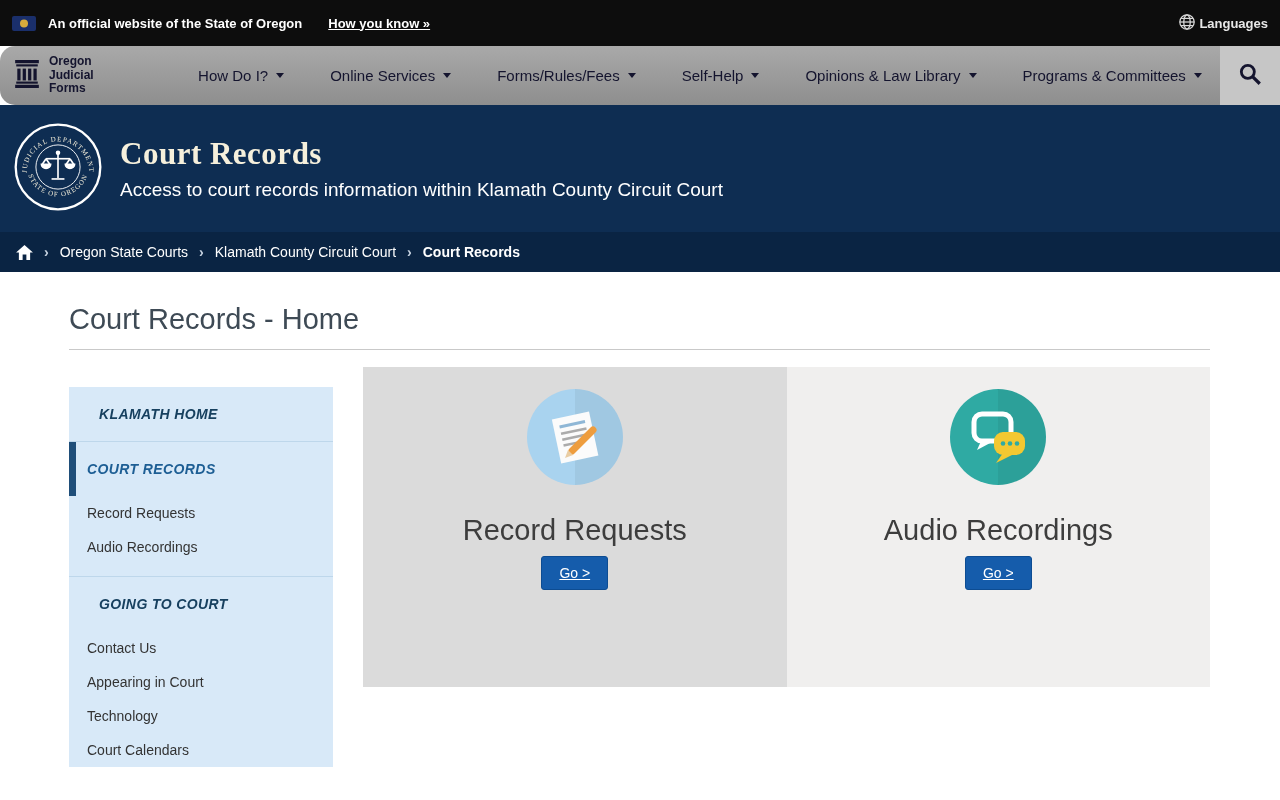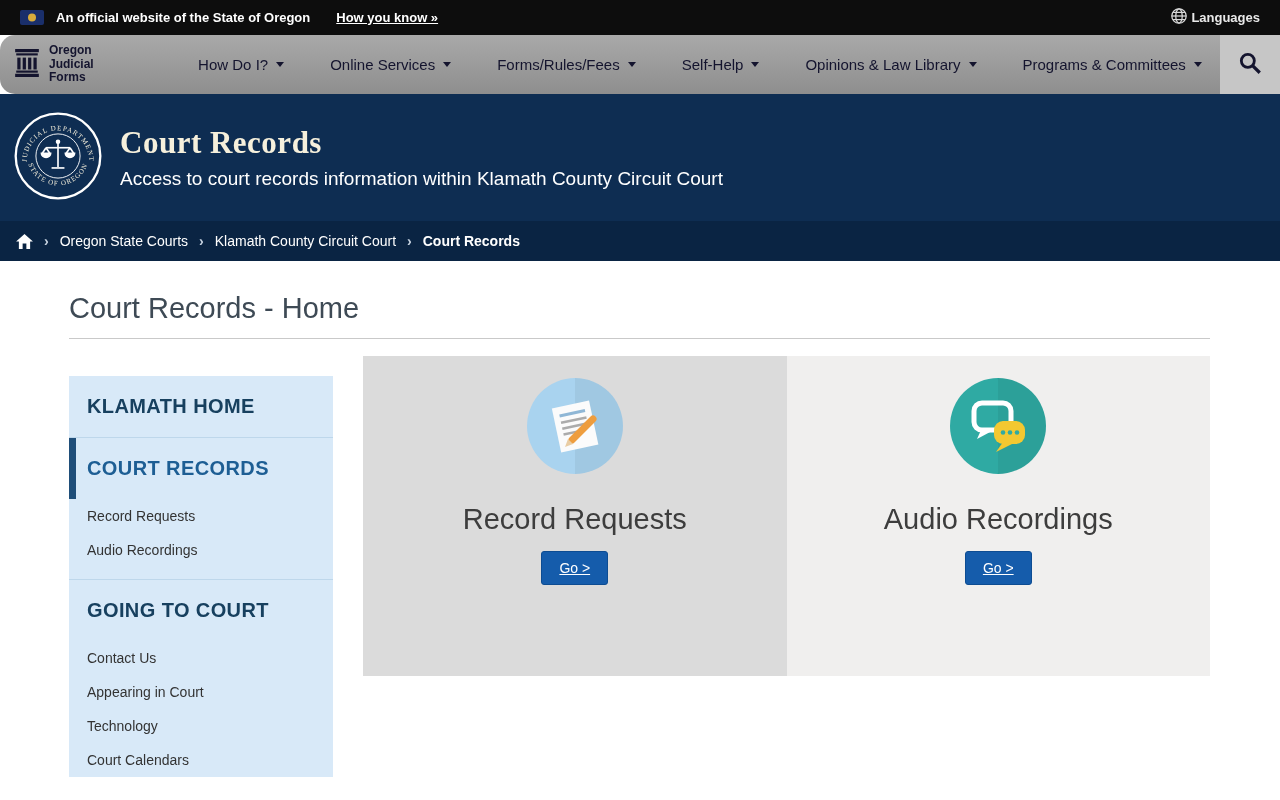--- a/index.html
+++ b/index.html
@@ -1,21 +1,21 @@
 <!DOCTYPE html>
 <html><head>
 <meta charset="utf-8">
 <style>
   * { margin:0; padding:0; box-sizing:border-box; }
   html,body { width:1280px; height:800px; overflow:hidden; background:#fff;
               font-family:"Liberation Sans", sans-serif; }
 
   
-  .topbar { height:35px; background:#0d0d0d; display:flex; align-items:center;
-            padding:0 20px; color:#fff; }
+  .topbar { height:46px; background:#0d0d0d; display:flex; align-items:center;
+            padding:0 12px; color:#fff; }
   .flag { width:24px; height:15px; border-radius:2px; overflow:hidden; flex:0 0 auto; }
   .official { font-size:13px; font-weight:bold; margin-left:12px; }
   .how-link { margin-left:26px; font-size:13px; font-weight:bold; color:#fff;
               text-decoration:underline; cursor:pointer; }
   .topbar-spacer { flex:1; }
   .lang { display:flex; align-items:center; gap:3px; font-size:13px; font-weight:bold;
           color:#e8e8e8; cursor:pointer; }
 
   
   .navbar { height:59px; background:linear-gradient(#a9a9a9,#8e8e8e);
@@ -50,34 +50,34 @@
   
   .main { padding:0 70px 0 69px; }
   .page-title { margin-top:31px; font-size:29px; font-weight:400; color:#3e4a55; }
   .rule { border:none; border-top:1px solid #c9c9c9; margin-top:13px; }
   .content-row { display:flex; margin-top:17px; }
 
   
   .sidebar { width:264px; background:#d8e9f8; margin-top:20px; flex:0 0 auto; }
   .side-section { border-bottom:1px solid #bed7eb; }
   .side-section:last-child { border-bottom:none; }
-  .side-header { padding:19px 18px; font-size:20px; font-weight:bold; color:#17405f;
-                 letter-spacing:0.4px; cursor:pointer; }
+  .side-header { padding:19px 30px; font-size:14px; font-weight:bold; color:#17405f;
+                 letter-spacing:0.4px; cursor:pointer;font-style:italic; }
   .side-header.active { border-left:7px solid #1f4e79; padding-left:11px; color:#1d5e94; }
   .side-item { padding:9px 18px; font-size:14px; color:#333; cursor:pointer; }
   .side-pad { height:12px; }
 
   
   .cards { flex:1; margin-left:30px; display:flex; }
   .card { flex:1; height:320px; display:flex; flex-direction:column; align-items:center;
           padding-top:22px; cursor:pointer; }
   .card.record { background:#dbdbdb; }
   .card.audio { background:#f0efee; }
   .card-title { margin-top:25px; font-size:29px; color:#3d3d3d; font-weight:400; }
-  .go-btn { margin-top:15px; background:#155cab; border:1px solid #0d4c92; border-radius:3px;
+  .go-btn { margin-top:9px; background:#155cab; border:1px solid #0d4c92; border-radius:3px;
             color:#fff; font-size:14px; padding:8px 17px; cursor:pointer;
             font-family:"Liberation Sans", sans-serif; }
   .go-btn span { text-decoration:underline; }
 </style>
 </head>
 <body>
 
 <div class="topbar">
   <span class="flag">
     <svg width="24" height="15">

